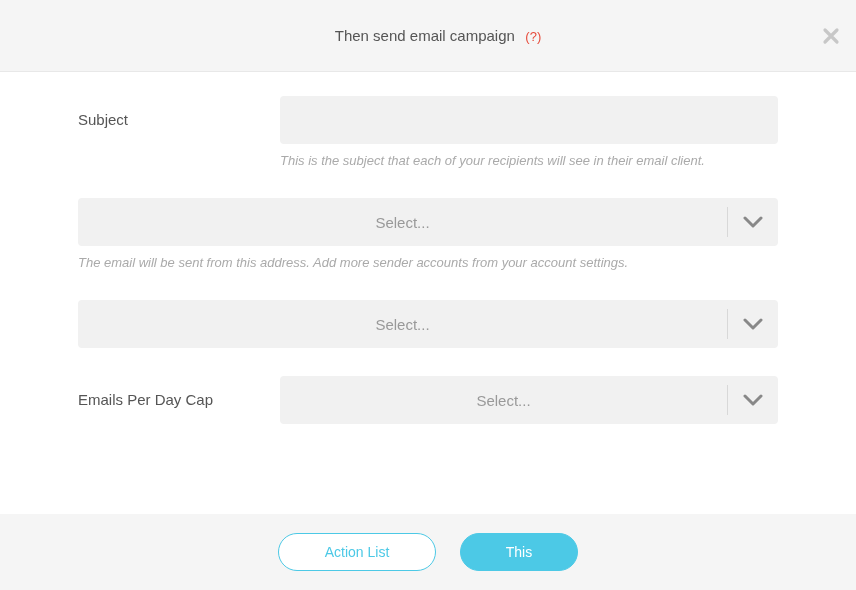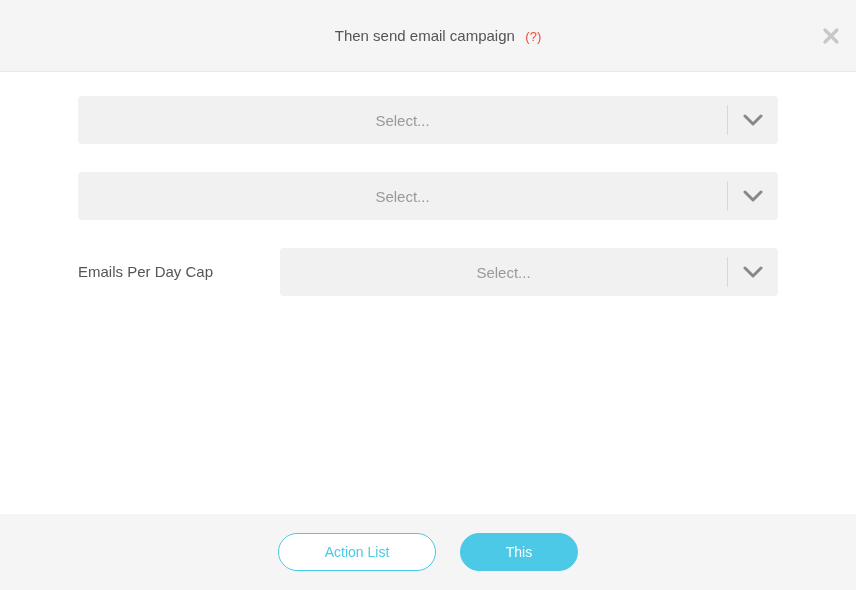--- a/index.html
+++ b/index.html
@@ -149,32 +149,40 @@
   </div>
   <span class="close-icon">
     <svg width="18" height="18" viewBox="0 0 18 18">
         <path d="M3 3 L15 15 M15 3 L3 15" stroke="currentColor" stroke-width="3.2" stroke-linecap="round"></path>
       </svg>
   </span>
 </div>
 
 <div class="content">
 
+  <div class="form-row">
+    <div class="form-label">Subject</div>
+    <div class="form-control-wrap">
+      <input type="text" class="text-input" value="" style="">
+      <div class="help-text">This is the subject that each of your recipients will see in their email client.</div>
+    </div>
+  </div>
 
   <div class="form-row">
     <div class="form-control-wrap">
       <div class="select-wrap">
         <div class="select-value">Select...</div>
         <div class="select-divider"></div>
         <div class="select-arrow">
           <svg width="20" height="12" viewBox="0 0 20 12">
               <path d="M2 2 L10 10 L18 2" stroke="currentColor" stroke-width="3" fill="none" stroke-linecap="round" stroke-linejoin="round"></path>
             </svg>
         </div>
       </div>
+      <div class="help-text">The email will be sent from this address. Add more sender accounts from your account settings.</div>
     </div>
   </div>
 
   <div class="form-row">
     <div class="form-control-wrap">
       <div class="select-wrap">
         <div class="select-value">Select...</div>
         <div class="select-divider"></div>
         <div class="select-arrow">
           <svg width="20" height="12" viewBox="0 0 20 12">

